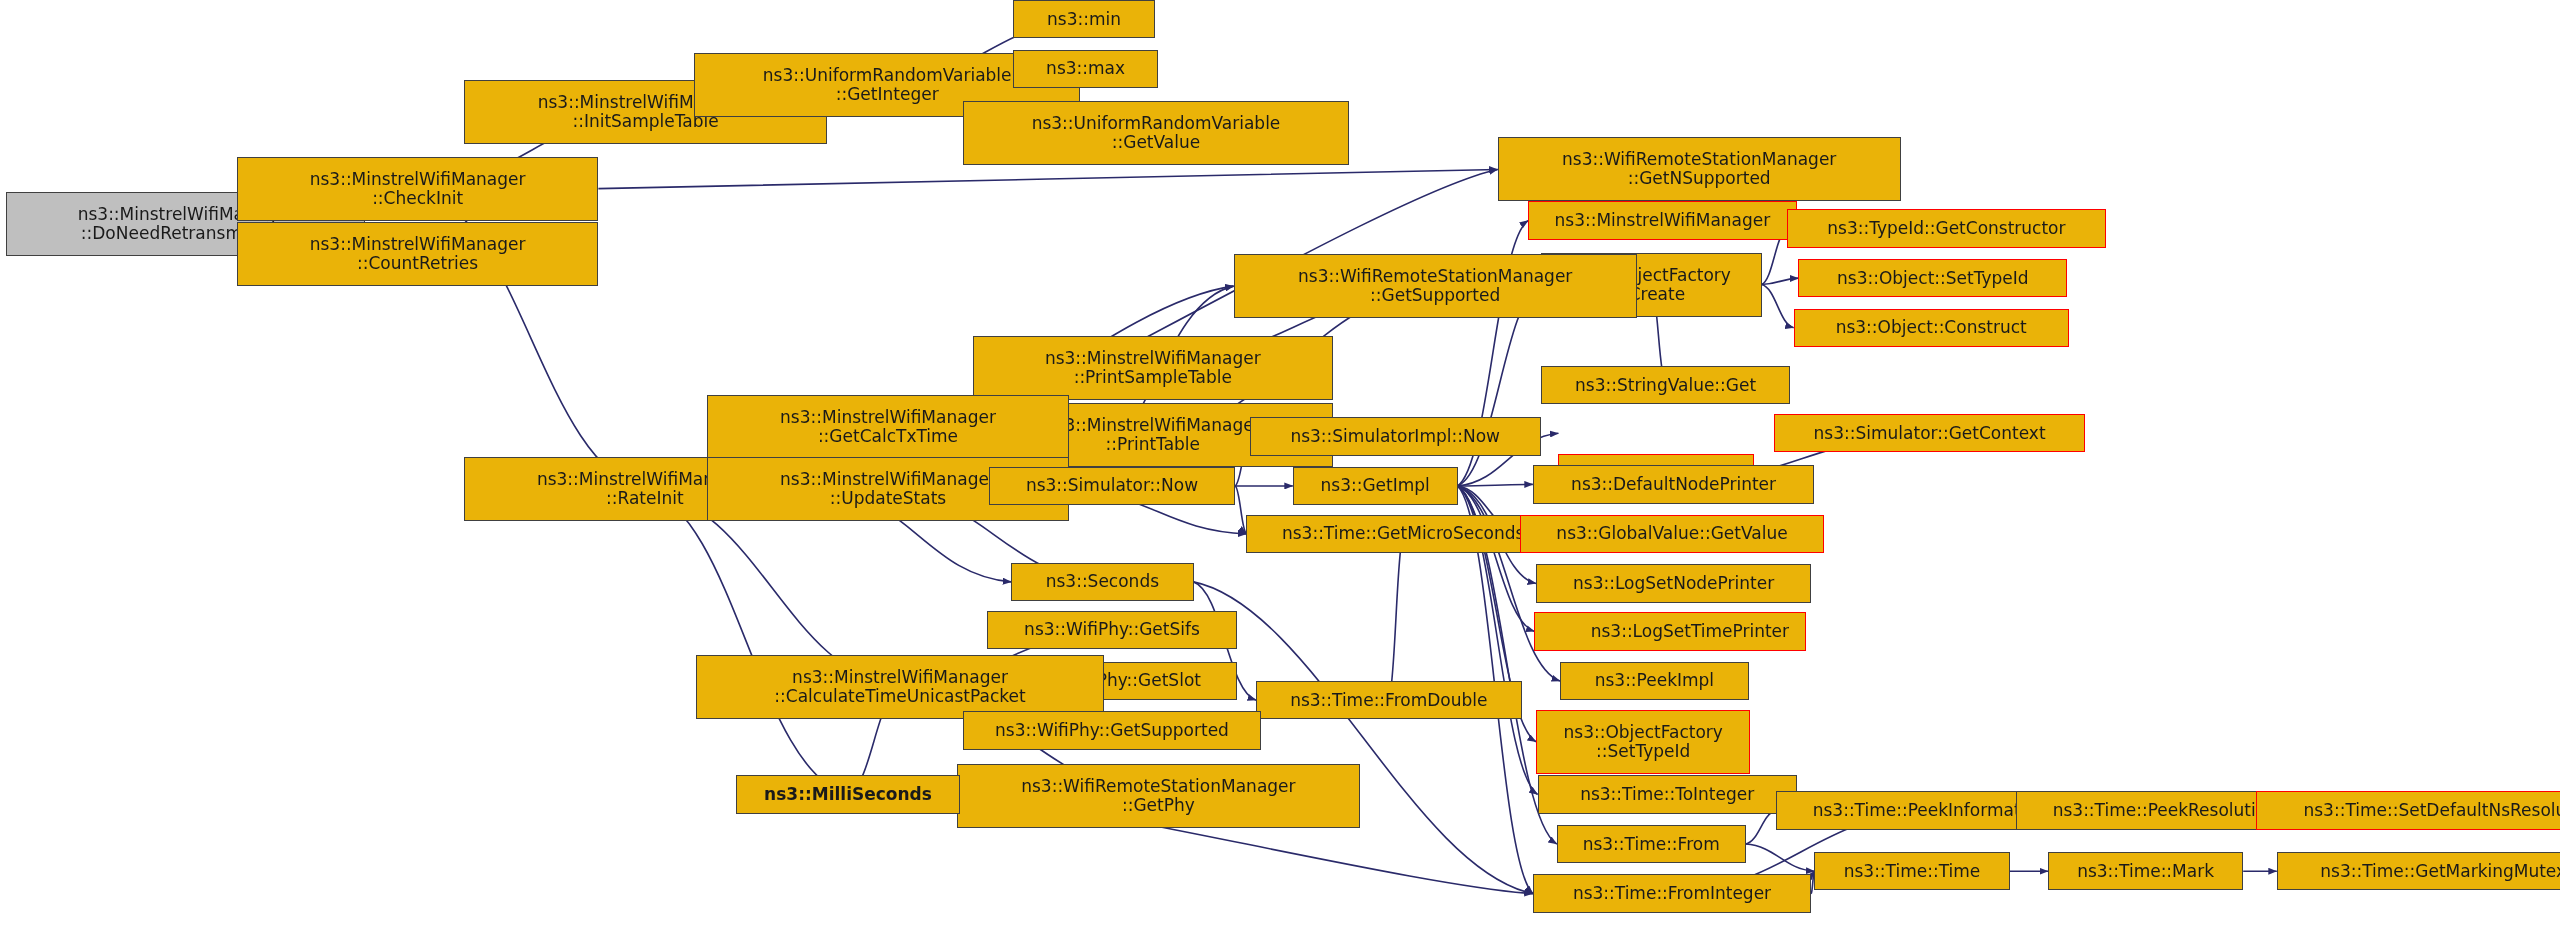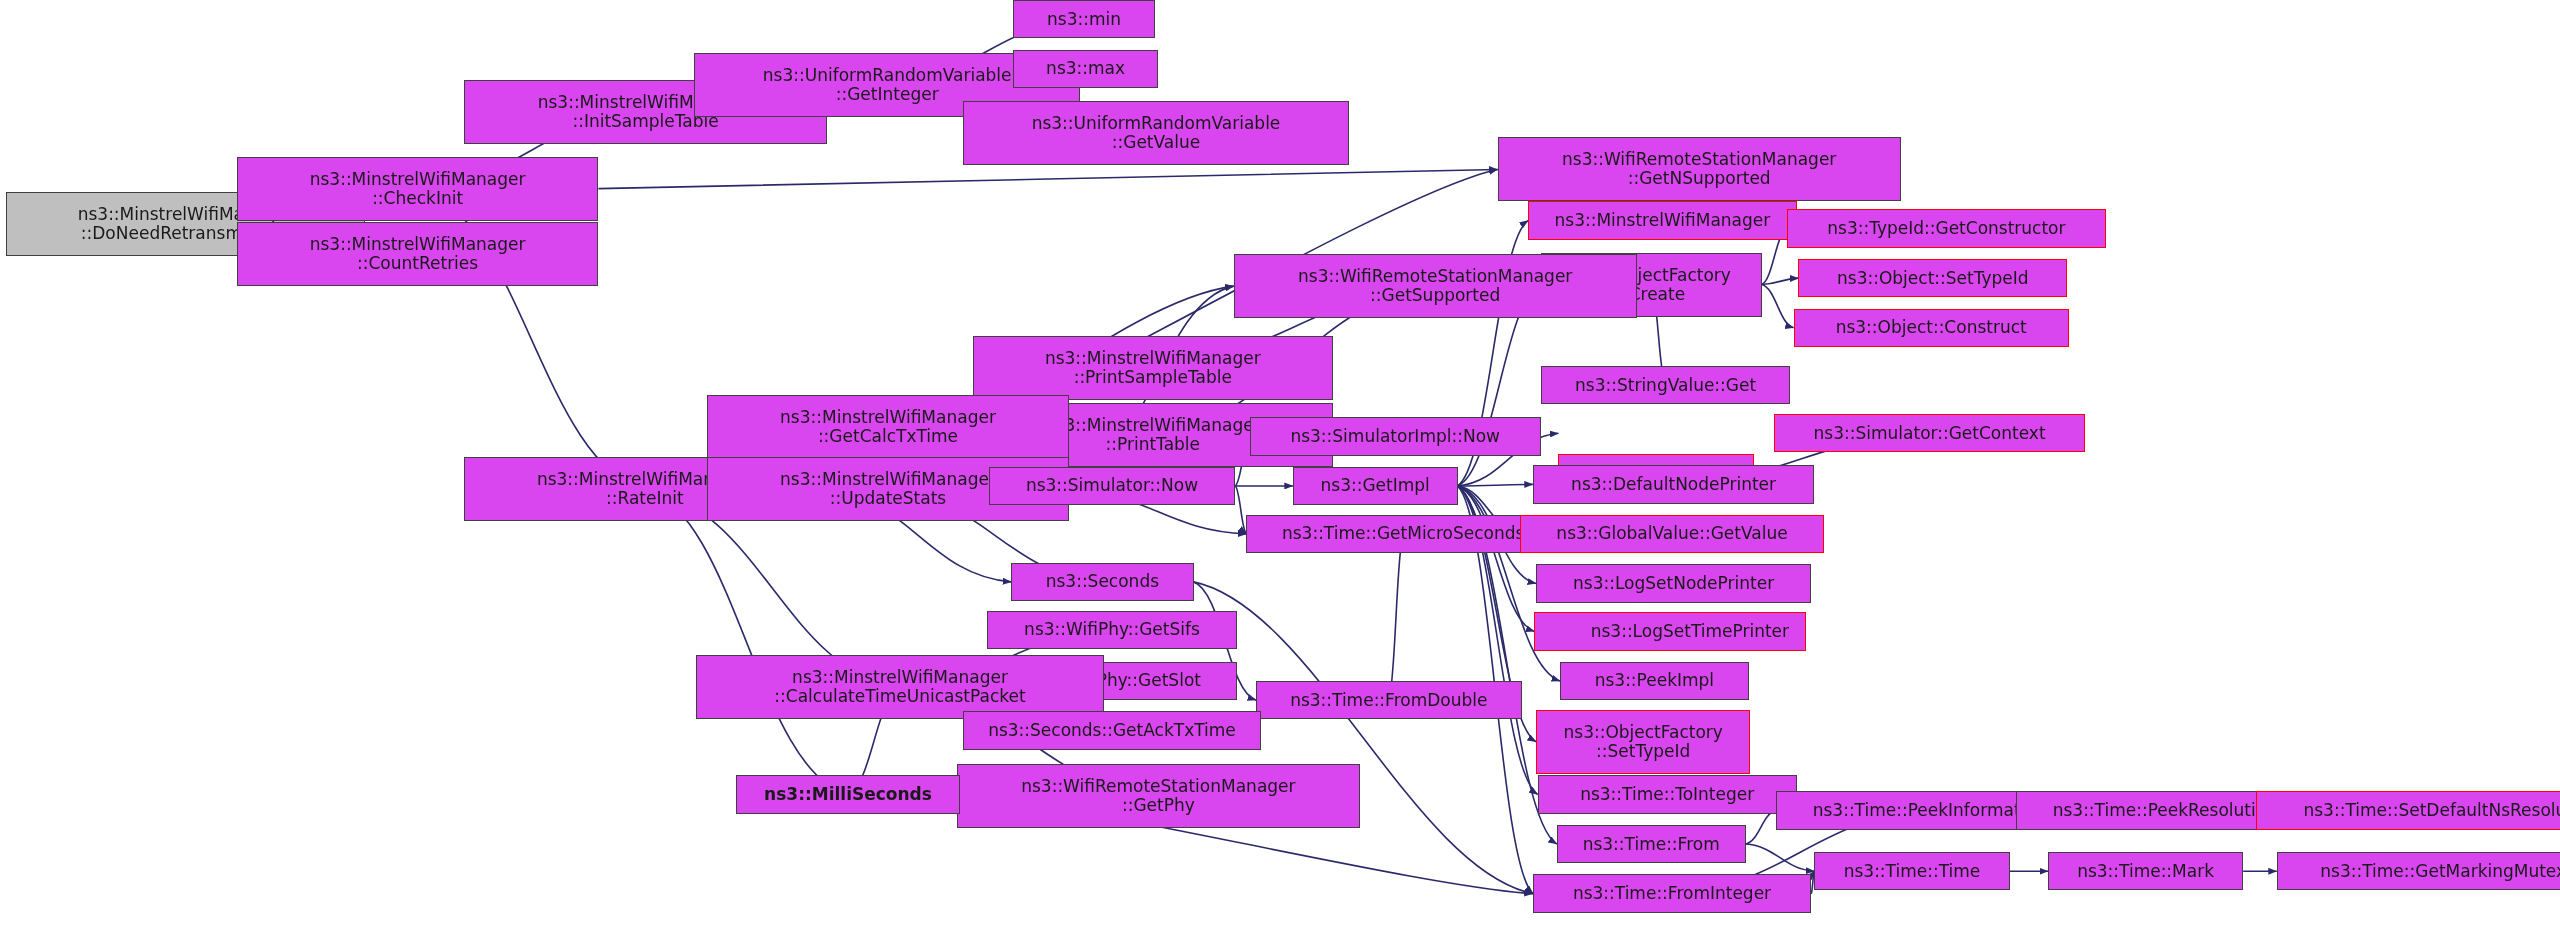--- a/index.html
+++ b/index.html
@@ -1,19 +1,19 @@
 <!DOCTYPE html>
 <html><head>
 <meta charset="utf-8">
 <style>
   html,body{margin:0;padding:0;background:#ffffff;}
   body{font-family:"DejaVu Sans","Liberation Sans",sans-serif;}
   #graph{position:relative;width:2560px;height:932px;background:#ffffff;overflow:hidden;}
   #edges{position:absolute;left:0;top:0;width:2560px;height:932px;pointer-events:none;}
-  .node{position:absolute;box-sizing:border-box;background:#d946ef;border:1.6px solid #404040;
+  .node{position:absolute;box-sizing:border-box;background:#eab308;border:1.6px solid #404040;
         display:flex;align-items:center;justify-content:center;text-align:center;
         font-size:17px;line-height:1.12;color:#1a1a1a;padding:1px 5px;white-space:pre-line;}
   .node.red{border-color:#ff0000;border-width:1.8px;}
   .node.root{background:#bfbfbf;border-color:#404040;}
 </style>
 </head>
 <body>
 
 <div id="graph">
   <svg id="edges">
@@ -136,21 +136,21 @@
       <div class="node" style="left: 1536px; top: 564.316px; width: 275.2px; height: 38.3671px;">ns3::LogSetNodePrinter</div>
       <div class="node red" style="left: 1534.4px; top: 612.274px; width: 272px; height: 38.3671px; padding-left: 44px;">ns3::LogSetTimePrinter</div>
       <div class="node" style="left: 987.2px; top: 610.676px; width: 249.6px; height: 38.3671px;">ns3::WifiPhy::GetSifs</div>
       <div class="node" style="left: 987.2px; top: 661.832px; width: 249.6px; height: 38.3671px;">ns3::WifiPhy::GetSlot</div>
       <div class="node" style="left: 1560px; top: 661.832px; width: 188.8px; height: 38.3671px;">ns3::PeekImpl</div>
       <div class="node" style="left: 696px; top: 655.437px; width: 408px; height: 63.9451px;">ns3::MinstrelWifiManager
 ::CalculateTimeUnicastPacket</div>
       <div class="node" style="left: 1256px; top: 681.015px; width: 265.6px; height: 38.3671px;">ns3::Time::FromDouble</div>
       <div class="node red" style="left: 1536px; top: 709.791px; width: 214.4px; height: 63.9451px;">ns3::ObjectFactory
 ::SetTypeId</div>
-      <div class="node" style="left: 963.2px; top: 711.389px; width: 297.6px; height: 38.3671px;">ns3::Seconds::GetAckTxTime</div>
+      <div class="node" style="left: 963.2px; top: 711.389px; width: 297.6px; height: 38.3671px;">ns3::WifiPhy::GetSupported</div>
       <div class="node" style="left: 956.8px; top: 764.144px; width: 403.2px; height: 63.9451px;">ns3::WifiRemoteStationManager
 ::GetPhy</div>
       <div class="node" style="left: 736px; top: 775.334px; width: 224px; height: 38.3671px; font-weight: bold;">ns3::MilliSeconds</div>
       <div class="node" style="left: 1537.6px; top: 775.334px; width: 259.2px; height: 38.3671px;">ns3::Time::ToInteger</div>
       <div class="node" style="left: 1776px; top: 791.321px; width: 307.2px; height: 38.3671px;">ns3::Time::PeekInformation</div>
       <div class="node" style="left: 2016px; top: 791.321px; width: 297.6px; height: 38.3671px;">ns3::Time::PeekResolution</div>
       <div class="node red" style="left: 2256px; top: 791.321px; width: 390.4px; height: 38.3671px;">ns3::Time::SetDefaultNsResolution</div>
       <div class="node" style="left: 1556.8px; top: 824.892px; width: 188.8px; height: 38.3671px;">ns3::Time::From</div>
       <div class="node" style="left: 1814.4px; top: 852.069px; width: 195.2px; height: 38.3671px;">ns3::Time::Time</div>
       <div class="node" style="left: 2048px; top: 852.069px; width: 195.2px; height: 38.3671px;">ns3::Time::Mark</div>

